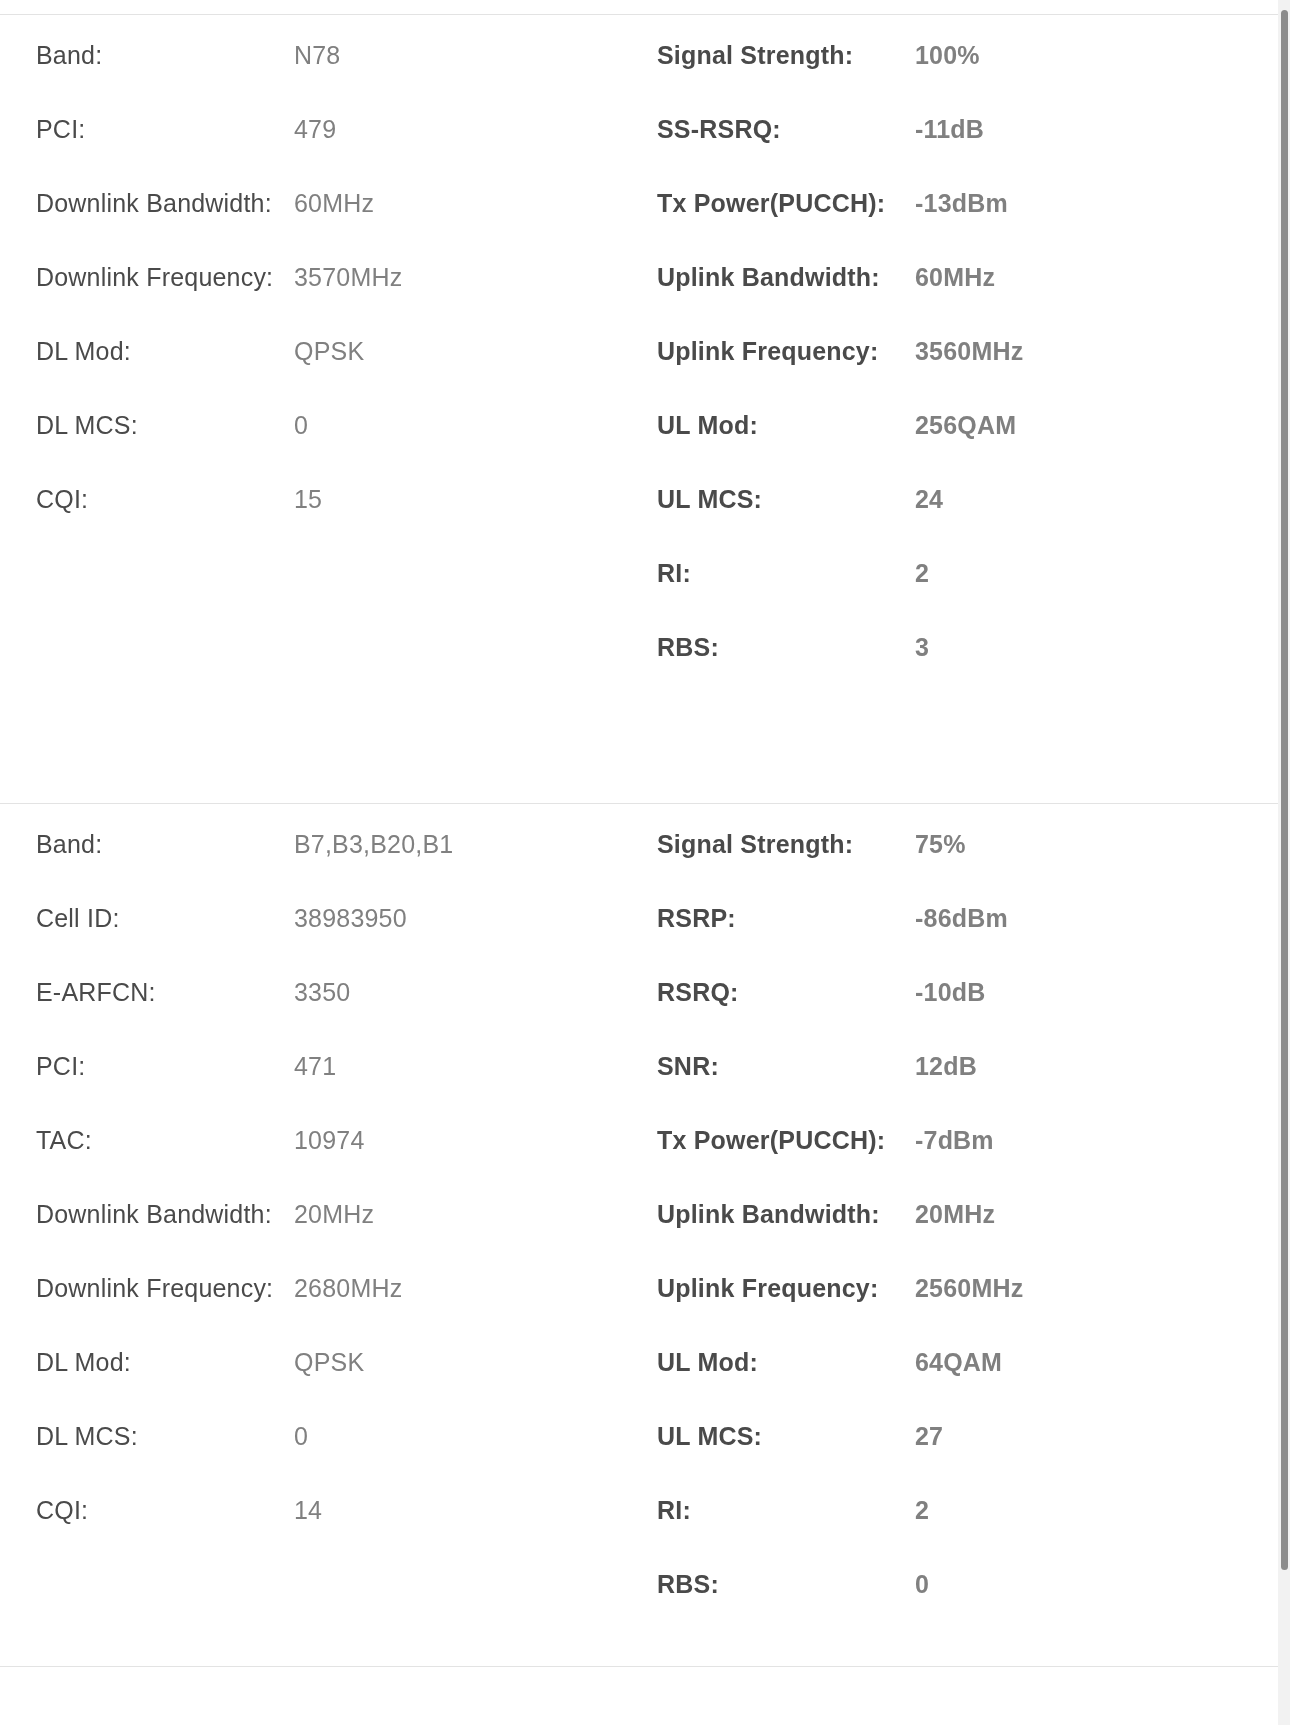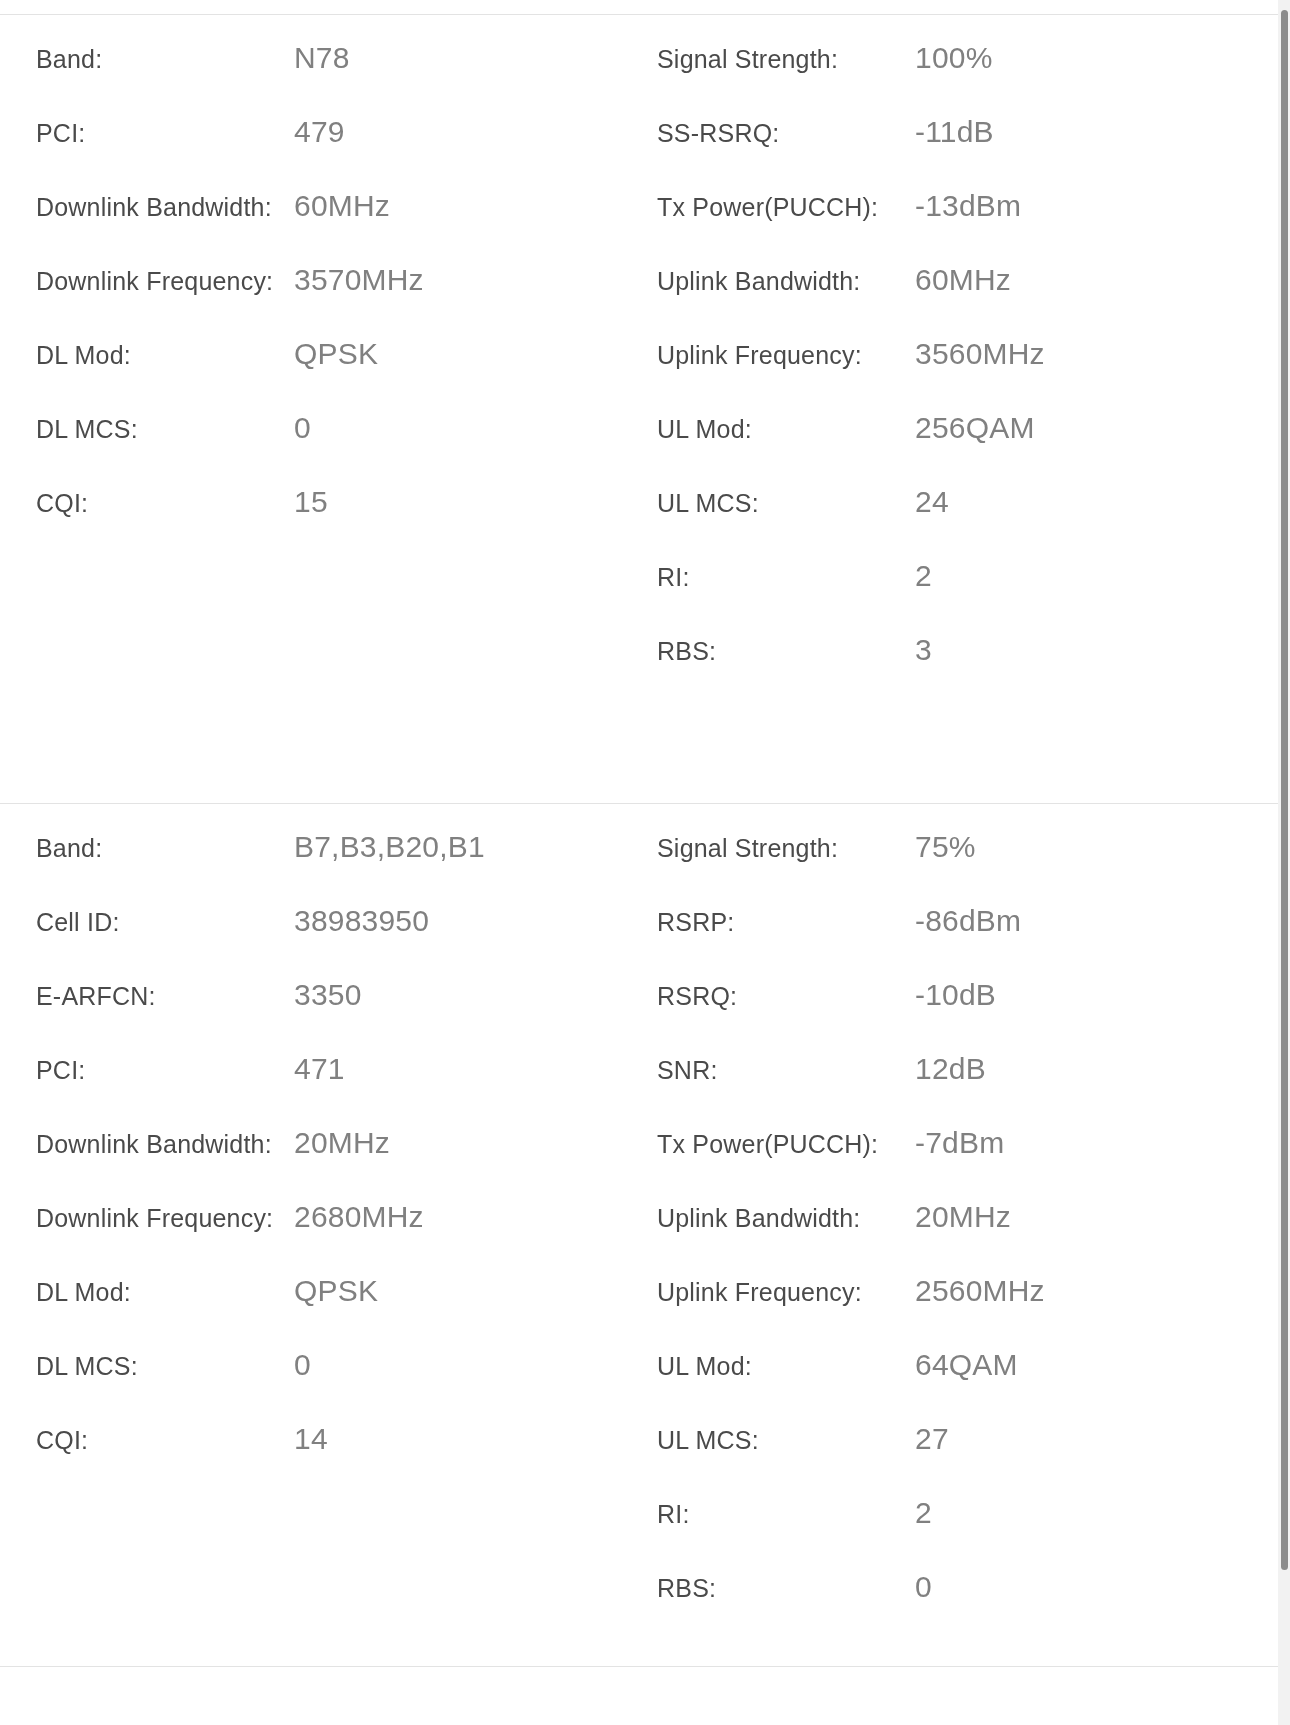--- a/index.html
+++ b/index.html
@@ -48,35 +48,35 @@
   }
   .grid {
     display: flex;
     width: 1278px;
   }
   .col {
     width: 50%;
     box-sizing: border-box;
   }
   .col-left { padding-left: 36px; }
-  .col-right { padding-left: 18px; }
+  .col-right { padding-left: 18px; font-weight: bold; }
   .row {
     display: flex;
     align-items: baseline;
     height: 74px;
   }
   .label {
     width: 258px;
     flex: 0 0 258px;
     font-size: 25px;
     color: #4a4a4a;
     letter-spacing: 0.2px;
   }
   .value {
-    font-size: 30px;
+    font-size: 25px;
     color: #808080;
     letter-spacing: 0.2px;
   }
   .row.empty .label,
   .row.empty .value { visibility: hidden; }
 </style>
 </head>
 <body>
 
 <div class="page">
@@ -181,20 +181,24 @@
         </div>
         <div class="row">
           <div class="label">E-ARFCN:</div>
           <div class="value">3350</div>
         </div>
         <div class="row">
           <div class="label">PCI:</div>
           <div class="value">471</div>
         </div>
         <div class="row">
+          <div class="label">TAC:</div>
+          <div class="value">10974</div>
+        </div>
+        <div class="row">
           <div class="label">Downlink Bandwidth:</div>
           <div class="value">20MHz</div>
         </div>
         <div class="row">
           <div class="label">Downlink Frequency:</div>
           <div class="value">2680MHz</div>
         </div>
         <div class="row">
           <div class="label">DL Mod:</div>
           <div class="value">QPSK</div>

